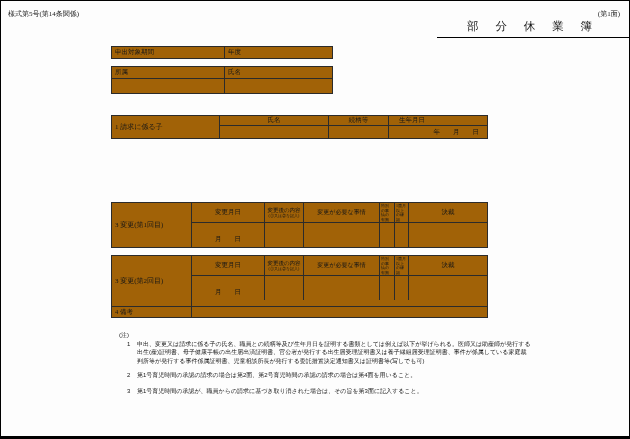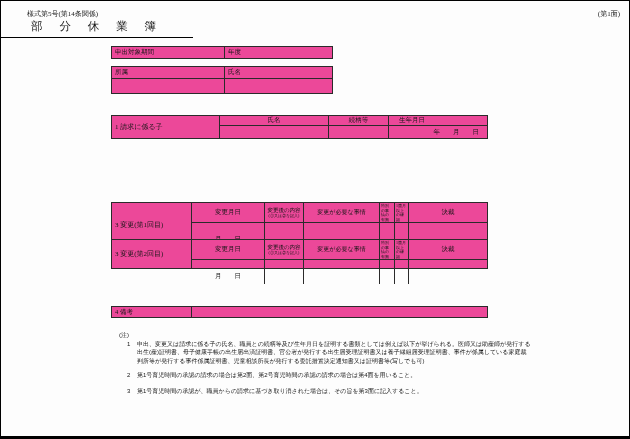--- a/index.html
+++ b/index.html
@@ -1,20 +1,20 @@
 <!DOCTYPE html>
 <html><head>
 <meta charset="utf-8">
 <style>
   *{margin:0;padding:0;box-sizing:border-box}
   html,body{background:#ffffff}
   body{font-family:"Liberation Serif","DejaVu Serif",serif;color:#161616}
   .page{position:relative;width:630px;height:439px;background:#fdfdfd;border:1px solid #000;border-bottom:3px solid #000;overflow:hidden}
   .abs{position:absolute}
-  .tbl{position:absolute;border:1px solid #2b2b2b;background:#ec4899}
+  .tbl{position:absolute;border:1px solid #2b2b2b;background:#a16207}
   .cell{position:absolute;overflow:hidden}
   .br{border-right:1px solid #2b2b2b}
   .bb{border-bottom:1px solid #2b2b2b}
   .ctr{display:flex;align-items:center;justify-content:center;text-align:center}
   .vctr{display:flex;align-items:center}
   .bot{display:flex;align-items:flex-end;justify-content:center;padding-bottom:3px}
   .colc{display:flex;flex-direction:column;align-items:center;justify-content:center;text-align:center}
   .f7{font-size:7px}
   .f65{font-size:6.5px}
   .f6{font-size:6px}
@@ -25,23 +25,23 @@
   .notes{font-family:"Liberation Sans","DejaVu Sans",sans-serif}
   .note-item{display:flex;gap:3px;line-height:1.4;font-size:6px}
   .note-num{flex:0 0 7px}
   .title-underline{display:inline-block;border-bottom:1px solid #000;padding:0 30px 3px 30px;letter-spacing:7px;font-size:11.5px}
 </style>
 </head>
 <body>
 
 <div class="page">
 
-  <div class="abs f7" style="left:26px;top:8px">様式第5号(第14条関係)</div>
+  <div class="abs f7" style="left:7px;top:8px">様式第5号(第14条関係)</div>
   <div class="abs f7" style="right:9px;top:8px">(第1面)</div>
-  <div class="abs" style="left:0;right:0;top:15px;text-align:left">
+  <div class="abs" style="left:0;right:0;top:15px;text-align:right">
     <span class="title-underline">部 分 休 業 簿</span>
   </div>
 
   <div class="tbl" style="left:110px;top:45px;width:222px;height:13px">
     <div class="cell br vctr f65 pl3" style="left:0;top:0;width:113px;height:100%">申出対象期間</div>
     <div class="cell vctr f65 pl3" style="left:113px;top:0;width:107px;height:100%">年度</div>
   </div>
 
   <div class="tbl" style="left:110px;top:65px;width:222px;height:28px">
     <div class="cell br bb vctr f65 pl3" style="left:0;top:0;width:113px;height:12px">所属</div>
@@ -73,21 +73,21 @@
     <div class="cell br bb f38" style="left:283px;top:0;width:14px;height:20px;padding:1px">1箇月以上の確認</div>
     <div class="cell bb ctr f65" style="left:297px;top:0;width:78px;height:20px">決裁</div>
     <div class="cell br bot f65" style="left:80px;top:20px;width:73px;height:24px">月　　日</div>
     <div class="cell br" style="left:153px;top:20px;width:39px;height:24px"></div>
     <div class="cell br" style="left:192px;top:20px;width:76px;height:24px"></div>
     <div class="cell br" style="left:268px;top:20px;width:15px;height:24px"></div>
     <div class="cell br" style="left:283px;top:20px;width:14px;height:24px"></div>
     <div class="cell" style="left:297px;top:20px;width:78px;height:24px"></div>
   </div>
 
-  <div class="tbl" style="left:110px;top:238px;width:377px;height:30px">
+  <div class="tbl" style="left:110px;top:254px;width:377px;height:52px">
     <div class="cell br vctr f7 pl3" style="left:0;top:0;width:80px;height:100%">3 変更(第2回目)</div>
     <div class="cell br bb ctr f65" style="left:80px;top:0;width:73px;height:20px">変更月日</div>
     <div class="cell br bb colc" style="left:153px;top:0;width:39px;height:20px">
       <div class="f55">変更後の内容</div>
       <div class="f4">(①又は②を記入)</div>
     </div>
     <div class="cell br bb ctr f6" style="left:192px;top:0;width:76px;height:20px">変更が必要な事情</div>
     <div class="cell br bb f38" style="left:268px;top:0;width:15px;height:20px;padding:1px">特別の事情の有無(有又は無を記入)</div>
     <div class="cell br bb f38" style="left:283px;top:0;width:14px;height:20px;padding:1px">1箇月以上の確認</div>
     <div class="cell bb ctr f65" style="left:297px;top:0;width:78px;height:20px">決裁</div>

